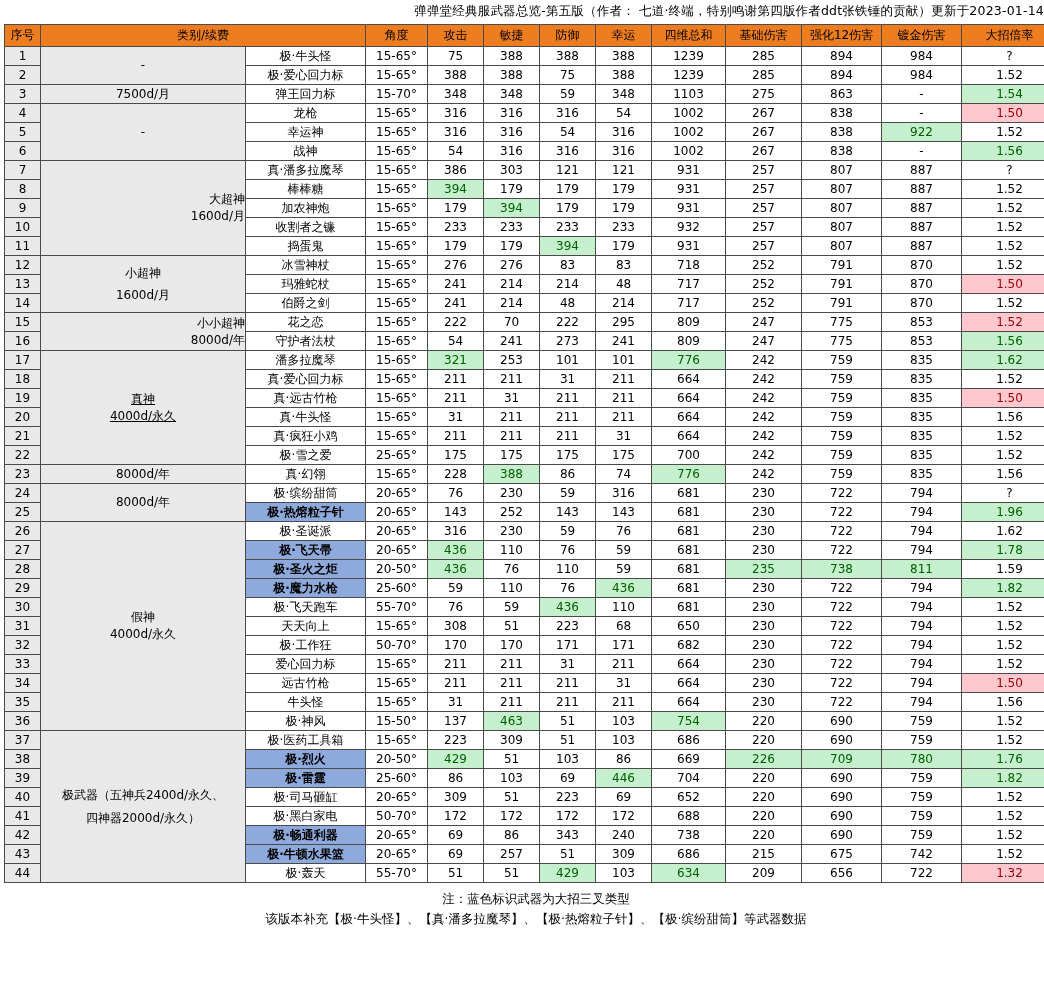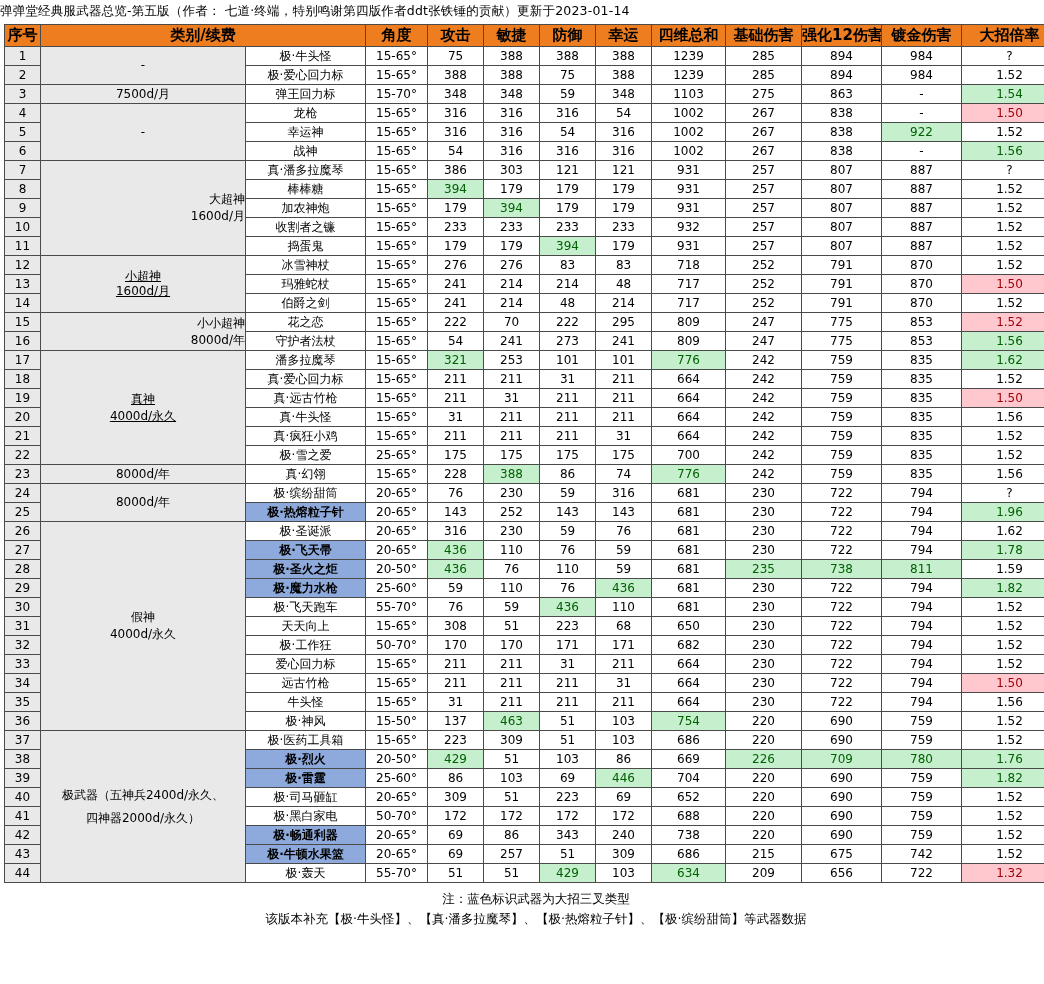--- a/index.html
+++ b/index.html
@@ -6,21 +6,21 @@
   body{
     width:1044px;height:984px;
     background:#ffffff;
     font-family:"DejaVu Sans","Liberation Sans",sans-serif;
     font-size:12px;
     color:#000;
     overflow:hidden;
   }
   .sheet{width:1044px;height:984px;position:relative;box-sizing:border-box;}
   .title{
-    text-align:left;
+    text-align:right;
     font-size:12.5px;
     padding:3px 0 4px 0;
     font-weight:normal;
     letter-spacing:0.2px;
   }
   table{
     border-collapse:collapse;
     width:1036px;
     margin:0 4px;
     table-layout:fixed;
@@ -31,22 +31,22 @@
     height:18px;
     line-height:18px;
     padding:0;
     font-size:12px;
     white-space:nowrap;
     overflow:hidden;
   }
   thead th{
     background:#ee7d20;
     color:#000;
-    font-weight:bold;
-    font-size:15px;
+    font-weight:normal;
+    font-size:12px;
     height:21px;
     line-height:21px;
   }
   td.idx{background:#e9e9e9;width:36px;}
   td.cat{background:#e9e9e9;}
   td.name{background:#ffffff;}
   td.blue{background:#8ea9db;font-weight:bold;}
   td.g{background:#c6efce;color:#006100;}
   td.r{background:#ffc7ce;color:#9c0006;}
   tbody tr td{font-size:12px;}
@@ -260,21 +260,21 @@
           <td class="name g">394</td>
           <td class="name">179</td>
           <td class="name">931</td>
           <td class="name">257</td>
           <td class="name">807</td>
           <td class="name">887</td>
           <td class="name">1.52</td>
         </tr>
         <tr>
           <td class="idx">12</td>
-          <td class="cat" rowspan="3" style="line-height: 15px; text-decoration: underline;">小超神<br>1600d/月</td>
+          <td class="cat" rowspan="3" style="line-height: 22px;">小超神<br>1600d/月</td>
           <td class="name">冰雪神杖</td>
           <td class="name">15-65°</td>
           <td class="name">276</td>
           <td class="name">276</td>
           <td class="name">83</td>
           <td class="name">83</td>
           <td class="name">718</td>
           <td class="name">252</td>
           <td class="name">791</td>
           <td class="name">870</td>

